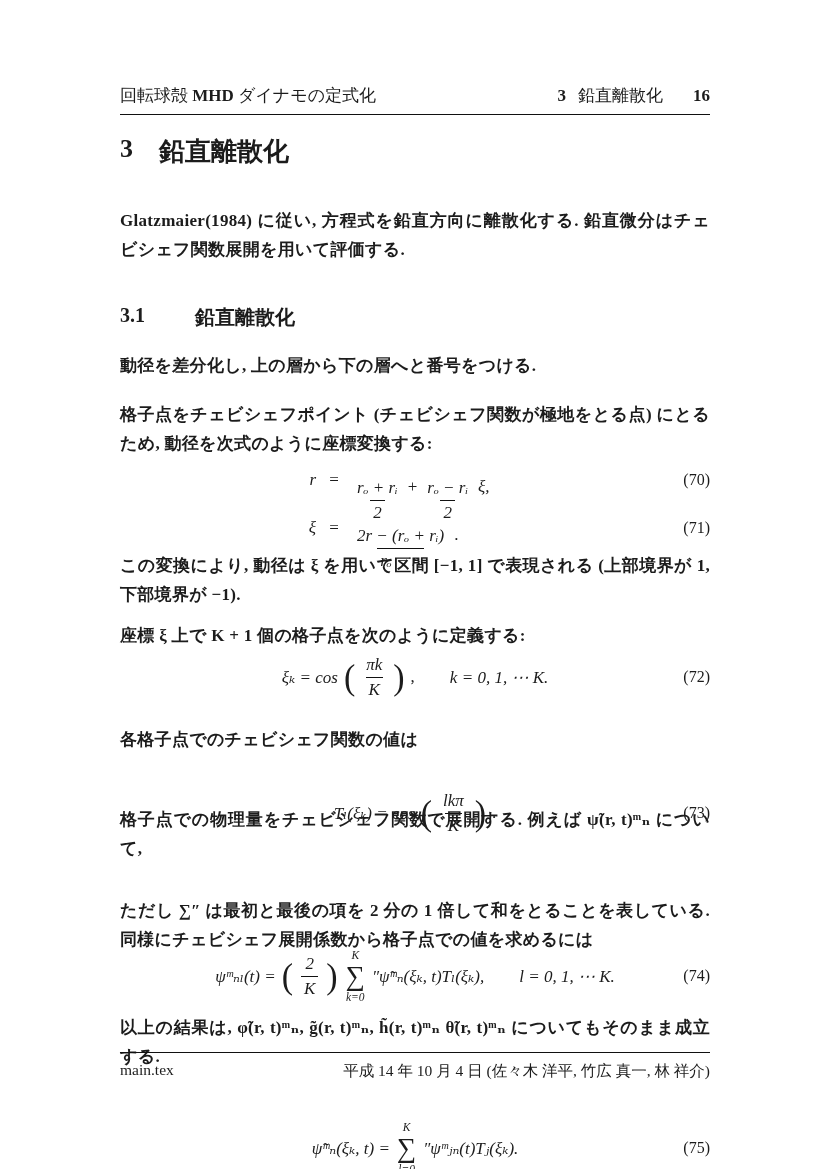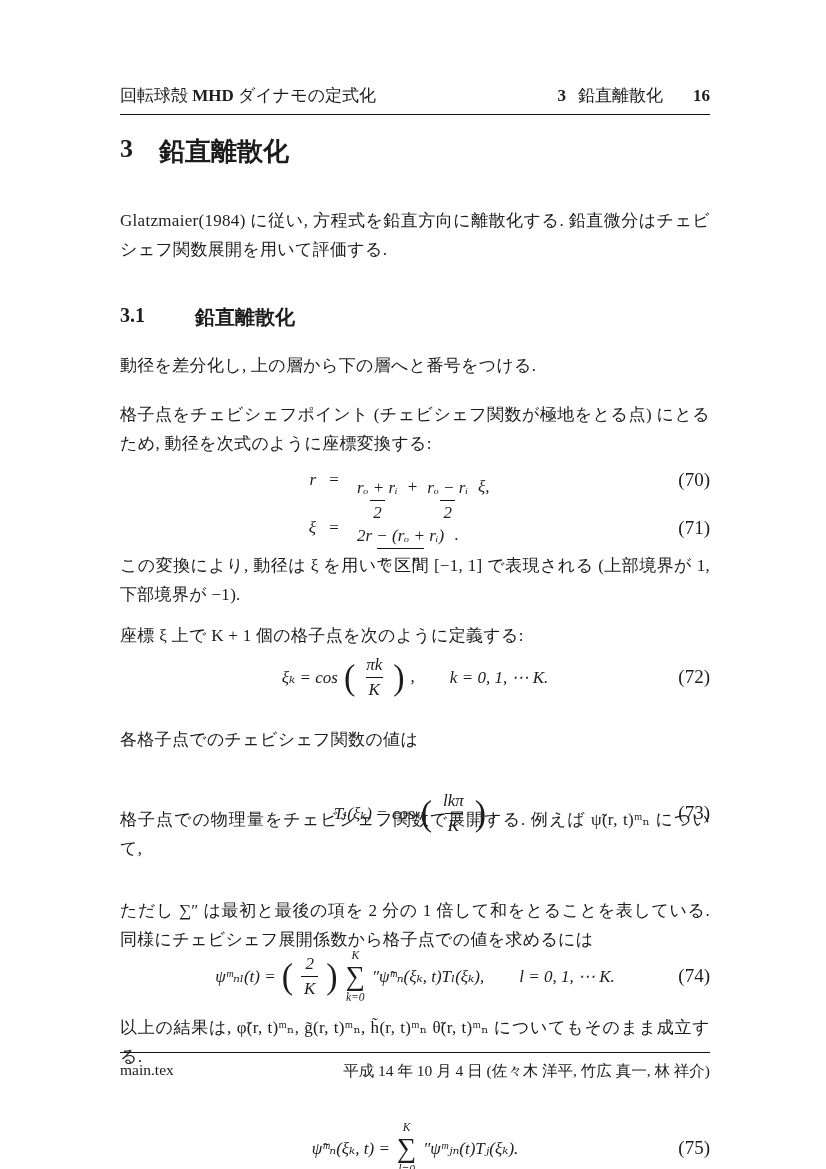--- a/index.html
+++ b/index.html
@@ -40,20 +40,21 @@
   .sec { top:134px; font-size:26px; font-weight:bold; display:flex; }
   .sec-num { margin-right:26px; }
   .subsec { top:304px; font-size:20px; font-weight:bold; display:flex;gap:28px; }
   .subsec-num { margin-right:22px; }
 
   
   .para {
     font-size:17px; line-height:29px;
     text-align:justify;
     letter-spacing:0.3px;
+    font-weight:bold;
   }
   .p1 { top:206px; }
   .p2 { top:351px; }
   .p3 { top:400px; }
   .p4 { top:551px; }
   .p5 { top:621px; }
   .p6 { top:725px; }
   .p7 { top:805px; }
   .p8 { top:896px; }
   .p9 { top:1013px; }
@@ -71,21 +72,21 @@
   .eq-lhs { width:196px; text-align:right; display:flex; justify-content:flex-end; align-items:center; }
   .eq-rel { width:36px; text-align:center; }
   .eq-rhs { flex:1; display:flex; align-items:flex-start; gap:5px;margin-top:40px; }
   .eq-center { justify-content:center; gap:5px; }
   .eq72 { top:650px; height:54px; }
   .eq73 { top:732px; height:54px; }
   .eq74 { top:838px; height:60px; }
   .eq75 { top:948px; height:64px; }
   .eqtag {
     position:absolute; right:0; top:50%; transform:translateY(-50%);
-    font-style:normal; font-size:19px;
+    font-style:normal; font-size:16px;
   }
   .frac {
     display:inline-flex; flex-direction:column; align-items:center;
     vertical-align:middle; margin:0 2px; line-height:1.25;
   }
   .frac .den { border-top:1.1px solid #111; padding:1px 3px 0 3px; }
   .frac .num { padding:0 3px 1px 3px; }
   .bp {
     font-style:normal; font-size:34px; font-weight:300;
     display:inline-block; transform:scaleY(1.08); line-height:1;

